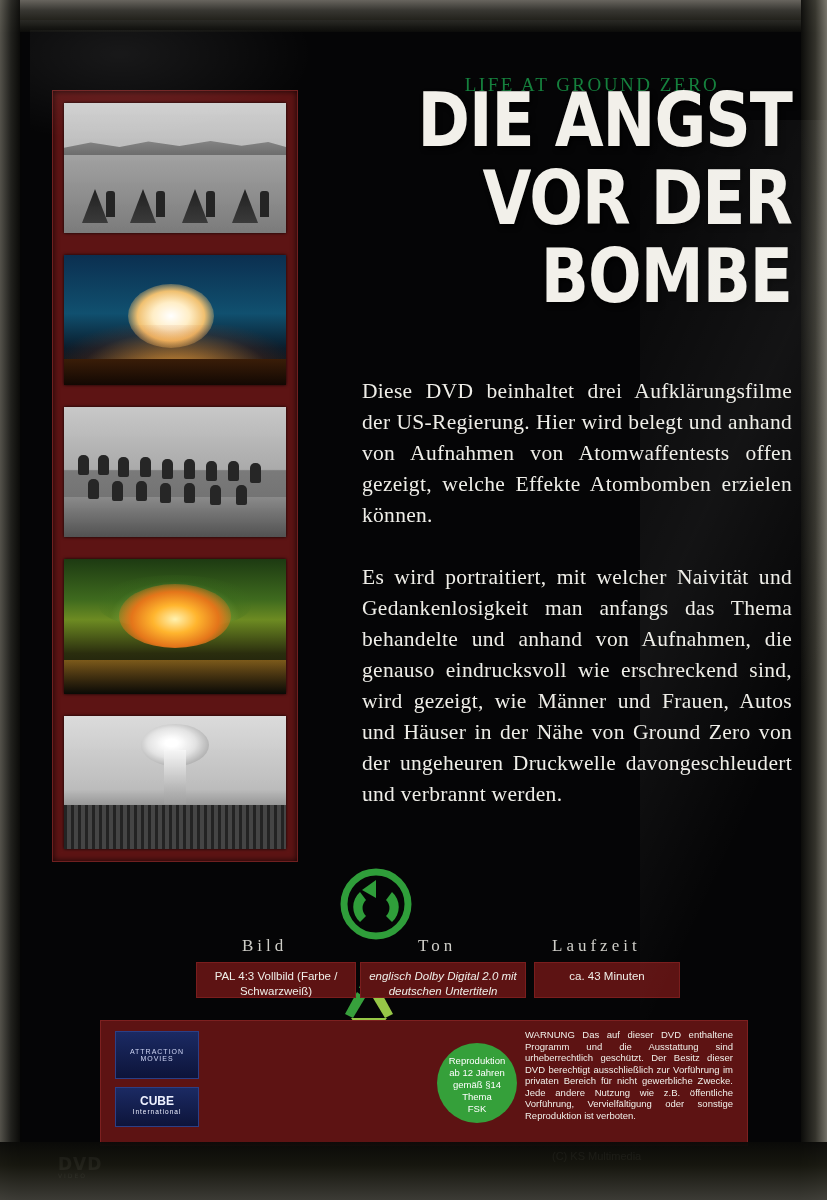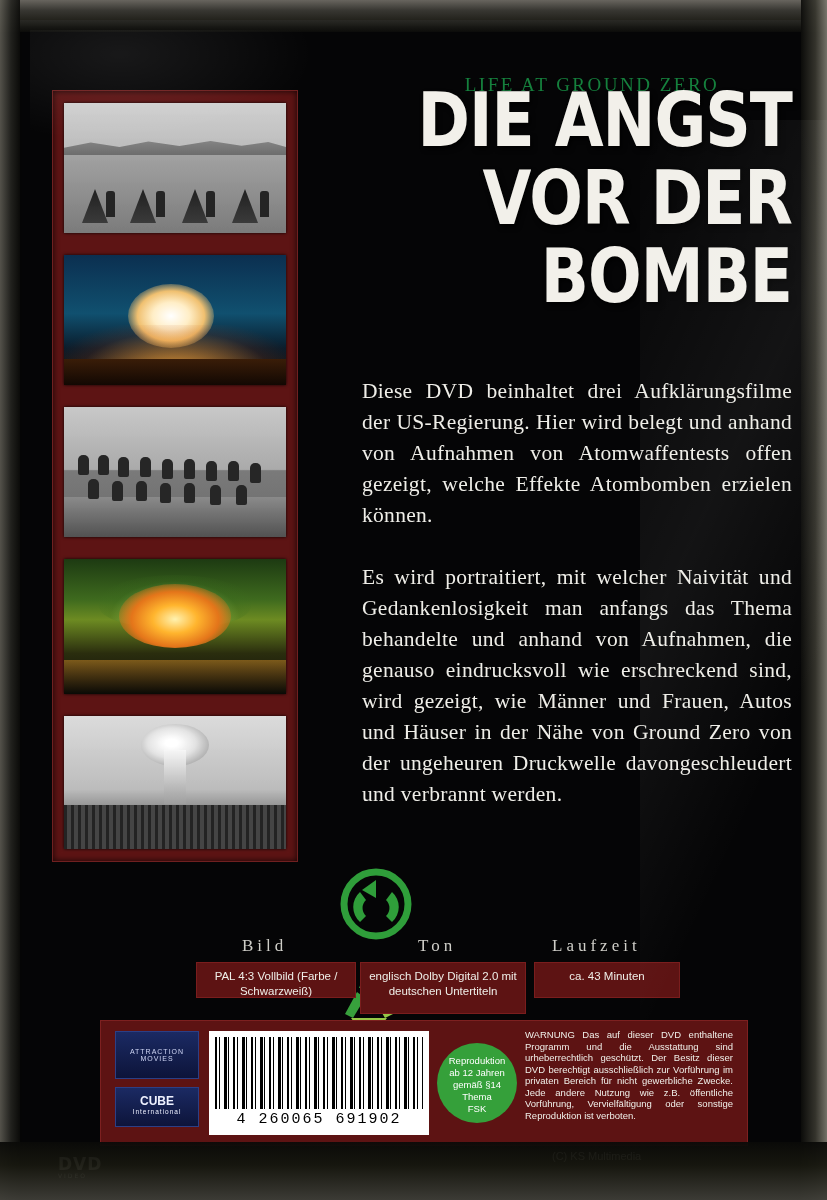--- a/index.html
+++ b/index.html
@@ -289,21 +289,21 @@
     border: 1px solid #7a1d1d;
     color: #efeee8;
     font-family: "Liberation Sans", sans-serif;
     font-size: 11.5px;
     line-height: 15px;
     text-align: center;
     padding-top: 6px;
     box-sizing: border-box;
   }
   .sb1 { left: 174px; top: 934px; width: 160px; height: 36px; }
-  .sb2 { left: 338px; top: 934px; width: 166px; height: 52px; }
+  .sb2 { left: 338px; top: 934px; width: 166px; height: 36px; font-style: italic; }
   .sb3 { left: 512px; top: 934px; width: 146px; height: 36px; }
 
   
   .bottombar {
     position: absolute;
     left: 78px;
     top: 992px;
     width: 646px;
     height: 124px;
     background: #5d1313;
@@ -539,24 +539,20 @@
 
     <div class="bottombar">
 
       <div class="logo-attraction">ATTRACTION MOVIES</div>
 
       <div class="logo-cube">
         <span>CUBE</span>
         <small>International</small>
       </div>
 
-      <div class="barcode">
-        <div class="bars"></div>
-        <div class="barnum">4 260065 691902</div>
-      </div>
 
       <div class="fsk">
         <div>Reproduktion</div>
         <div>ab 12 Jahren</div>
         <div>gemäß §14</div>
         <div>Thema</div>
         <div>FSK</div>
       </div>
 
       <div class="warning">WARNUNG Das auf dieser DVD enthaltene Programm und die Ausstattung sind urheberrechtlich geschützt. Der Besitz dieser DVD berechtigt ausschließlich zur Vorführung im privaten Bereich für nicht gewerbliche Zwecke. Jede andere Nutzung wie z.B. öffentliche Vorführung, Vervielfältigung oder sonstige Reproduktion ist verboten.</div>

